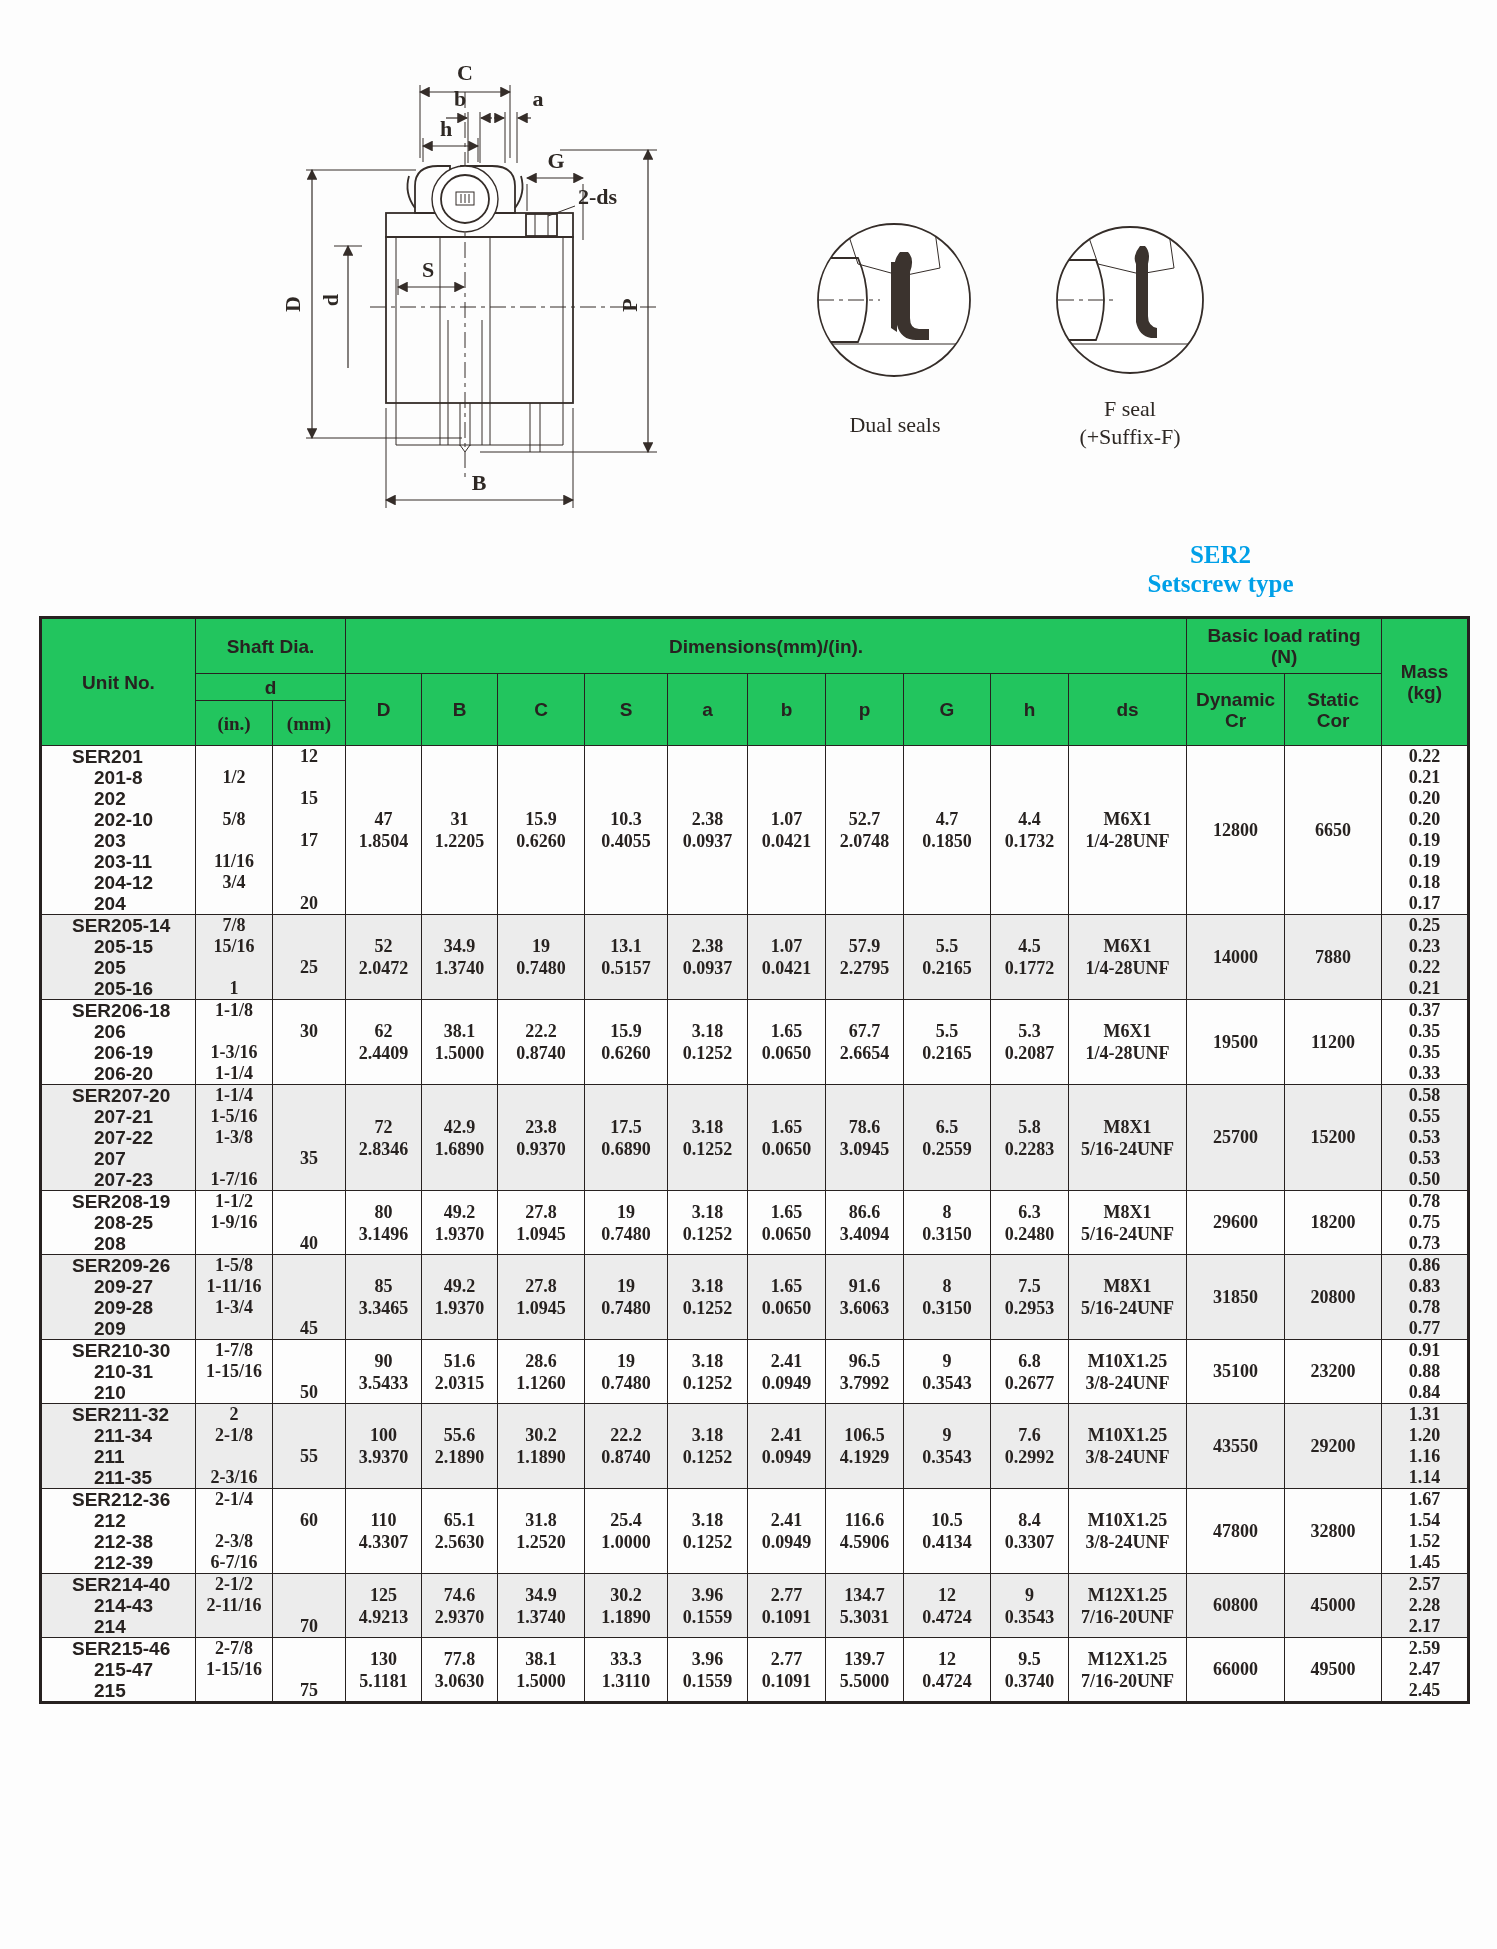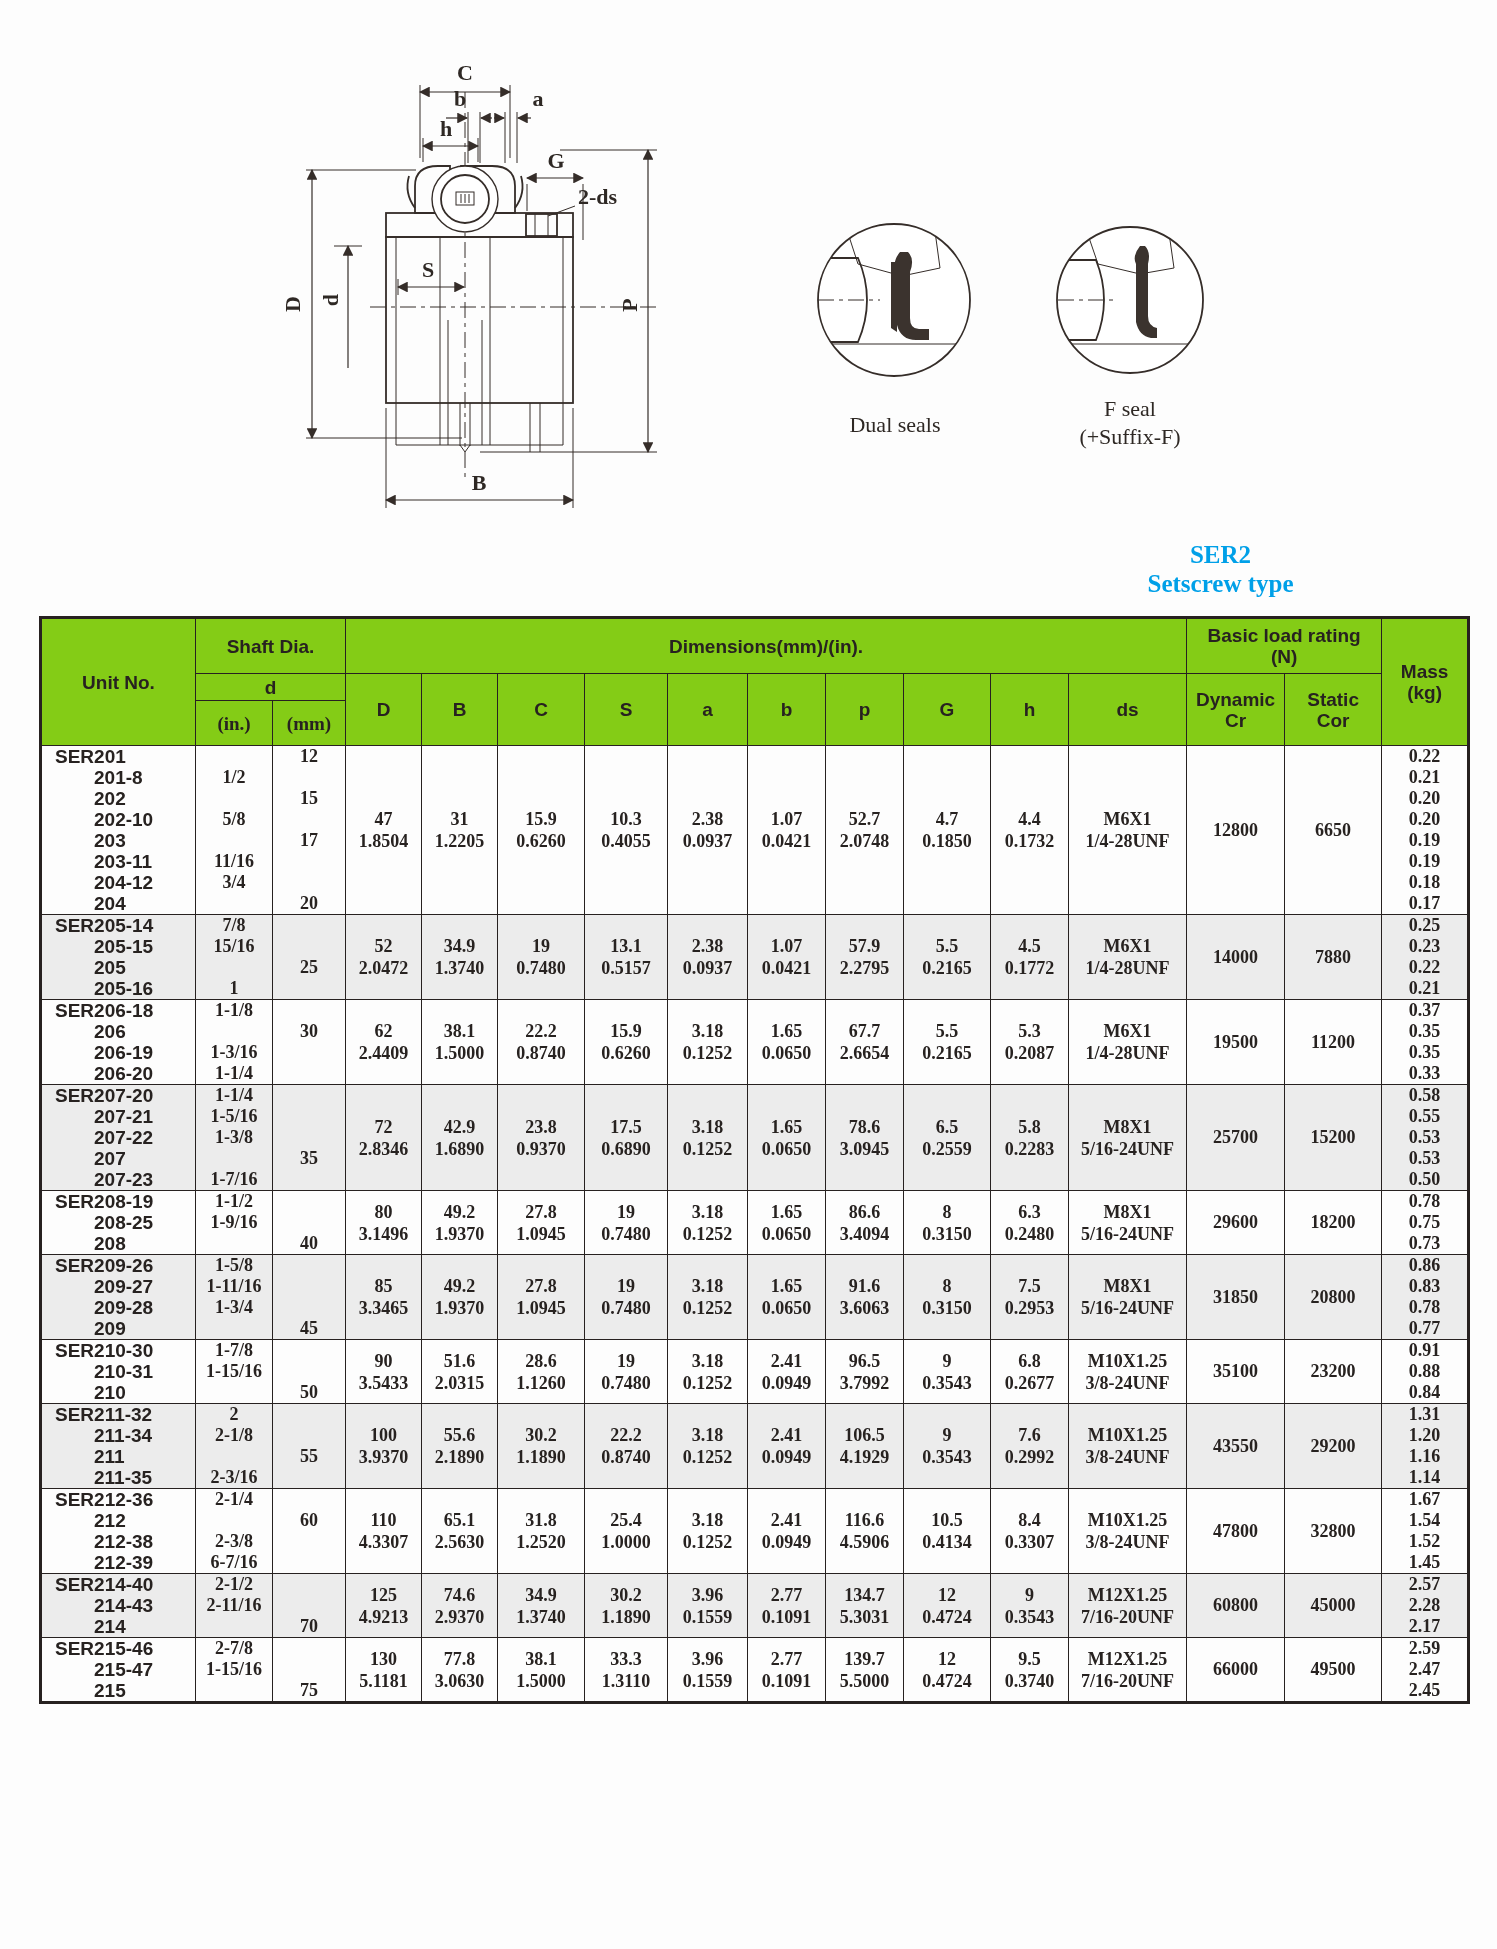--- a/index.html
+++ b/index.html
@@ -13,29 +13,29 @@
   .ext{stroke:#352d29;stroke-width:1;fill:none;}
   .cl{stroke:#352d29;stroke-width:1;fill:none;stroke-dasharray:16 5 4 5;}
   .dt{font-family:"Liberation Serif",serif;font-weight:bold;font-size:22px;fill:#2e2824;}
   .cap{font-family:"Liberation Serif",serif;font-size:22px;fill:#2e2824;}
   .series{position:absolute;left:1098px;top:540px;width:245px;text-align:center;
           font-family:"Liberation Serif",serif;font-weight:bold;font-size:25px;line-height:29px;}
   
   table.spec{position:absolute;left:39px;top:616px;width:1428px;border-collapse:collapse;
              table-layout:fixed;border:3px solid #272120;}
   .spec th,.spec td{border:1.5px solid #272120;padding:0;vertical-align:middle;overflow:hidden;}
-  .spec thead th{background:#84cc16;font-size:19px;font-weight:bold;text-align:center;line-height:21px;}
+  .spec thead th{background:#22c55e;font-size:19px;font-weight:bold;text-align:center;line-height:21px;}
   .spec tr.h1 th{height:54px;}
   .spec tr.h2 th.dcell{height:26px;}
   .spec tr.h3 th{height:44px;font-family:Liberation Serif, serif;}
   .spec tbody tr.shaded td{background:#ececec;}
   .stack{vertical-align:top;}
   .l{height:21px;line-height:21px;white-space:nowrap;}
   .unit{font-weight:bold;font-size:19px;text-align:left;padding-top:5px;padding-bottom:5px;}
-  .unit .l{padding-left:13px;}
+  .unit .l{padding-left:30px;}
   .unit .l.sub{padding-left:52px;}
   .sin,.smm,.mass,.dim-td,.load{font-family:"Liberation Serif",serif;font-weight:bold;font-size:18px;}
   .sin{text-align:center;padding:5px 0 5px 7px;}
   .smm{text-align:center;padding:5px 0;}
   .mass{text-align:center;padding:5px 0;}
   .dim-td{text-align:center;}
   .dl{height:22px;line-height:22px;white-space:nowrap;}
   .load{text-align:center;font-size:18px;}
 </style>
 </head>

